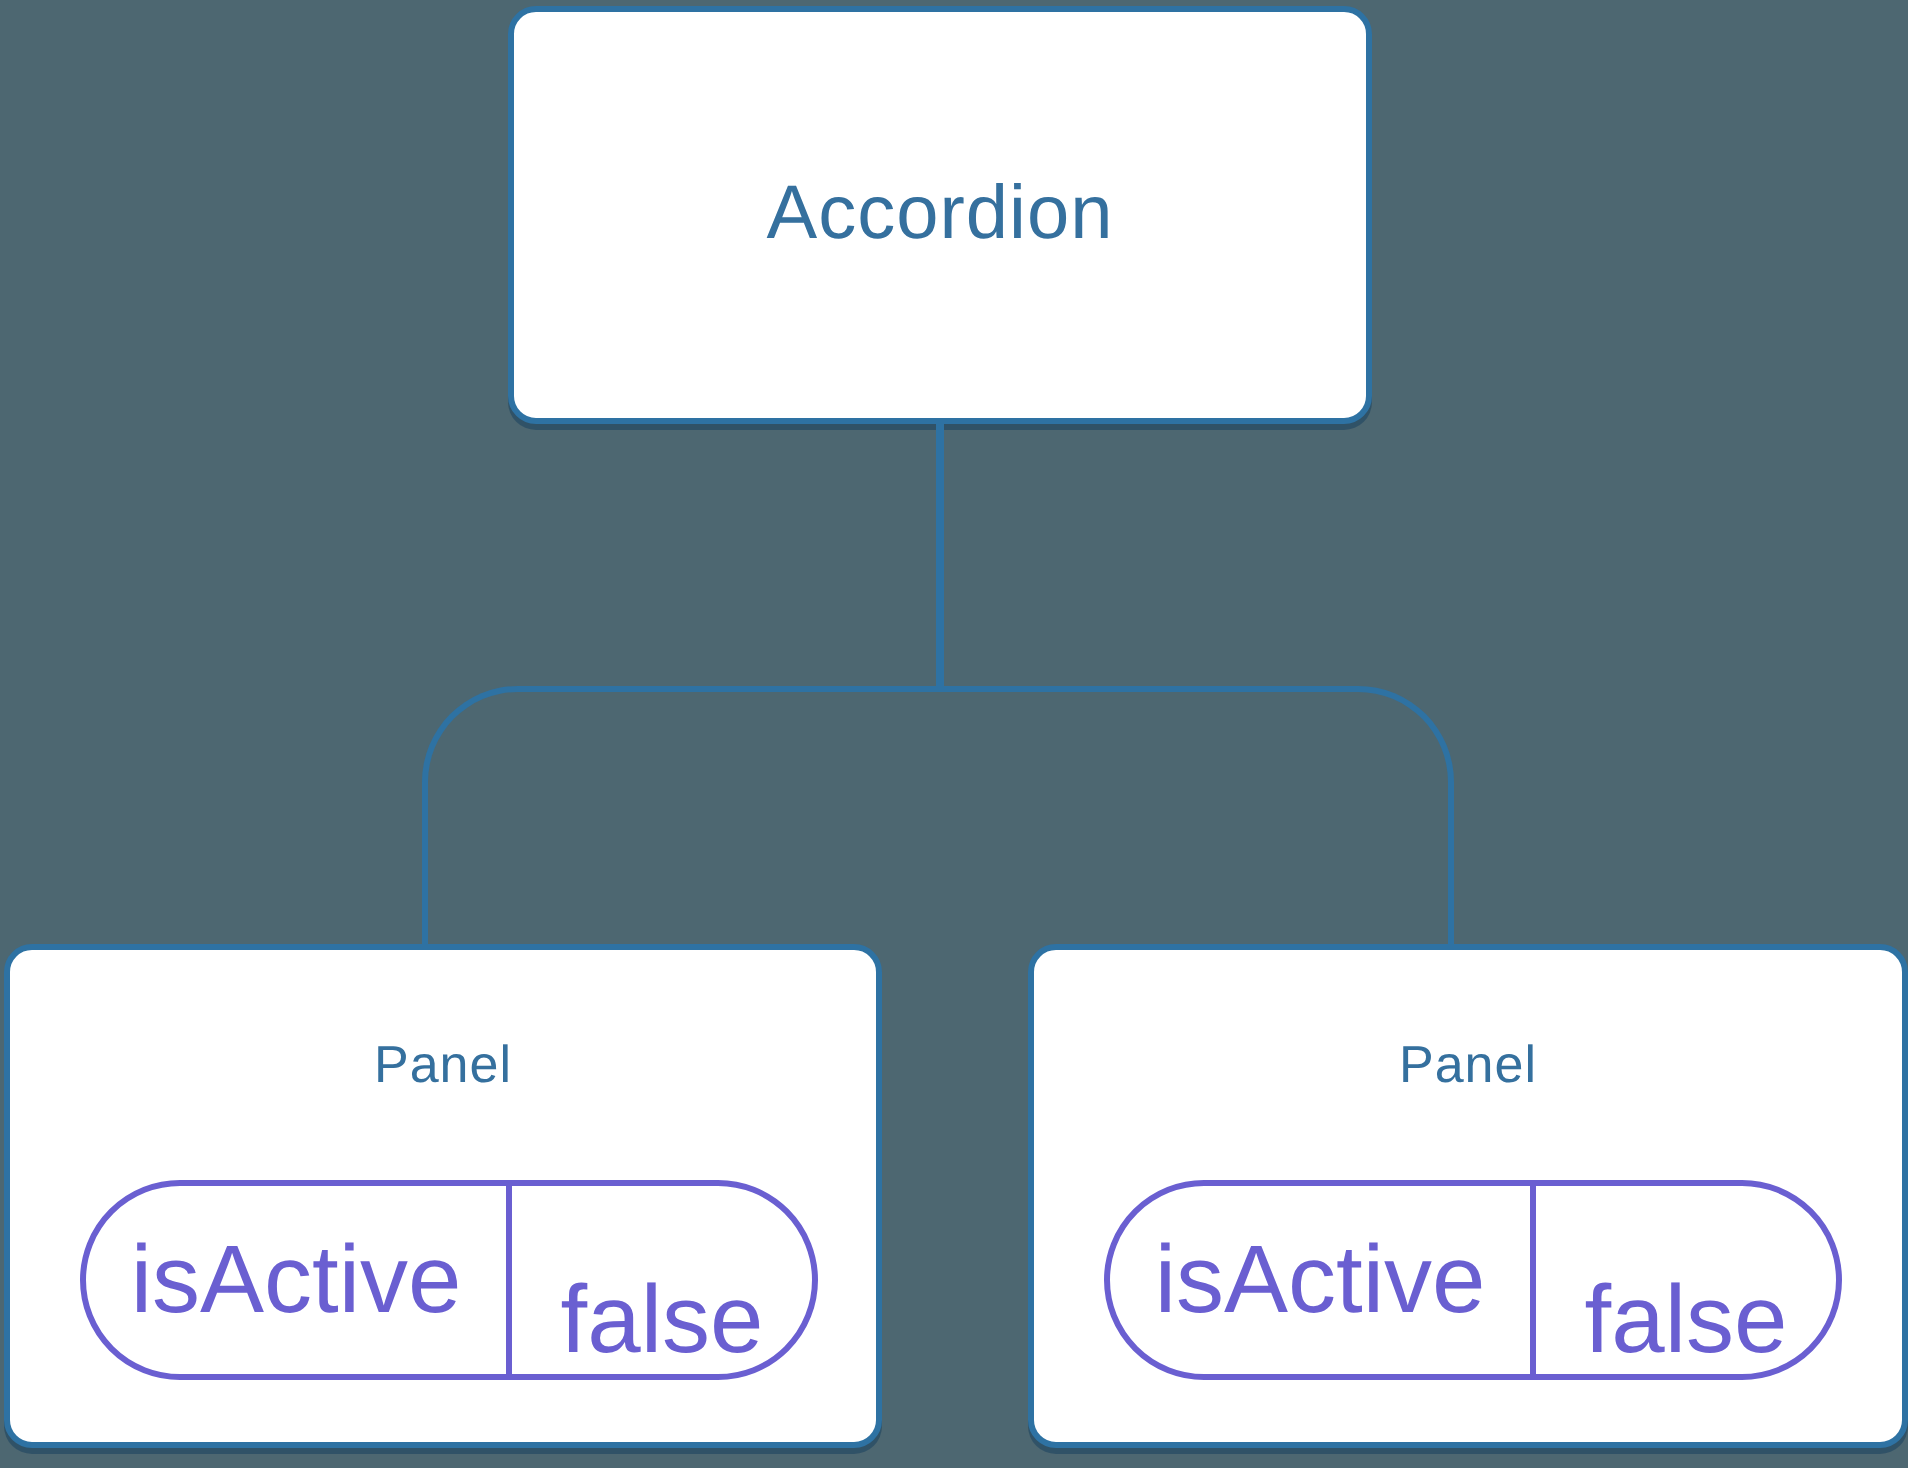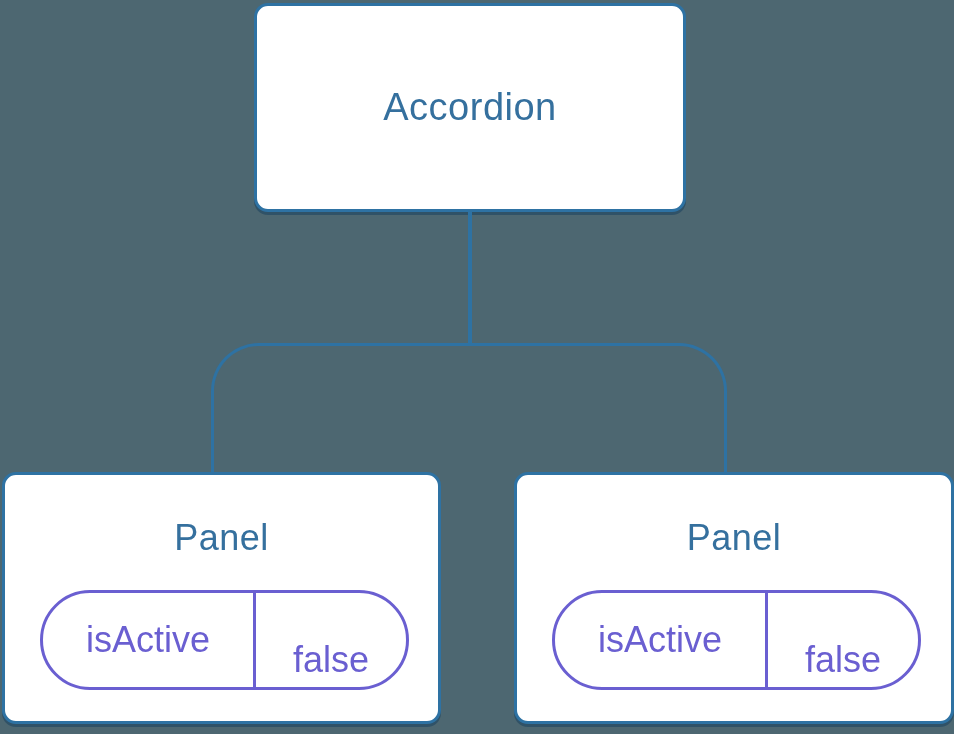--- a/index.html
+++ b/index.html
@@ -58,37 +58,37 @@
     top: 472px;
     width: 439px; height: 252px;
   }
   .panel-left  { left: 2px; }
   .panel-right { left: 514px; width: 440px; }
   .panel-title {
     position: absolute;
     left: 0; right: 0; top: 42px;
     text-align: center;
     color: var(--label-color);
-    font-size: 36px;
+    font-size: 26px;
     font-weight: 500;
     letter-spacing: 0.5px;
   }
   .state-pill {
     position: absolute;
     left: 35px; top: 115px;
     width: 369px; height: 100px;
     border: 3px solid var(--state-color);
     border-radius: 50px;
     display: flex;
     overflow: hidden;
   }
   .pill-cell {
     display: flex; align-items: center; justify-content: center;
     color: var(--state-color);
-    font-size: 36px;
+    font-size: 48px;
     font-weight: 500;
     height: 100%;
   }
   .pill-cell.name  { width: 213px; border-right: 3px solid var(--state-color); }
   .pill-cell.value { flex: 1; margin-top: 20px; }
 </style>
 </head>
 <body>
 
 <div class="canvas">

